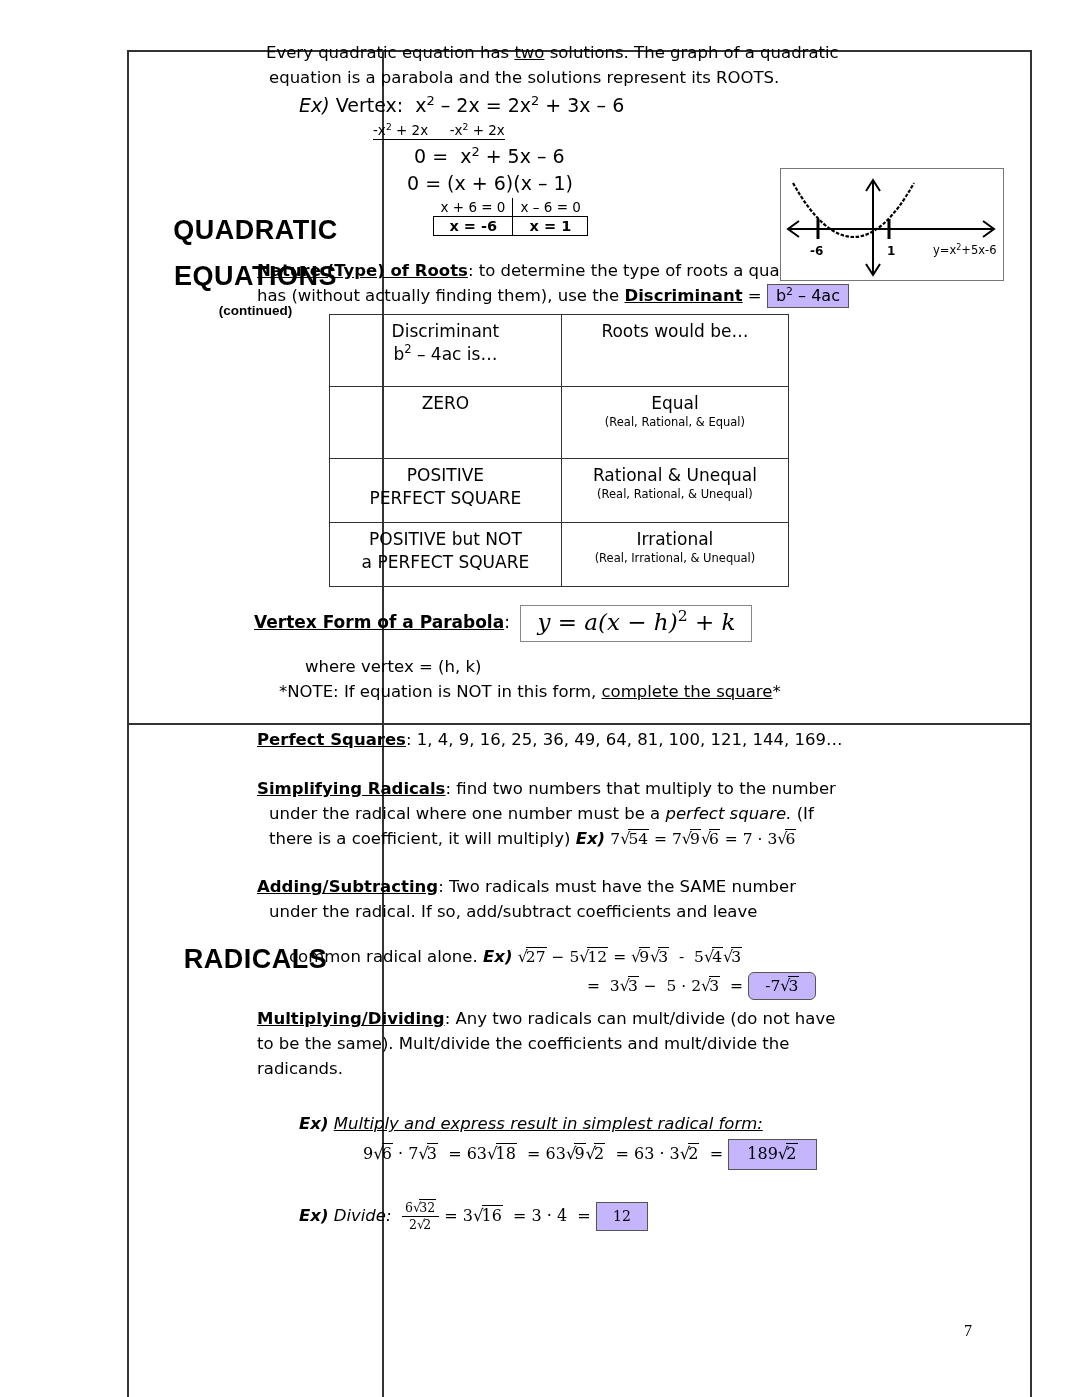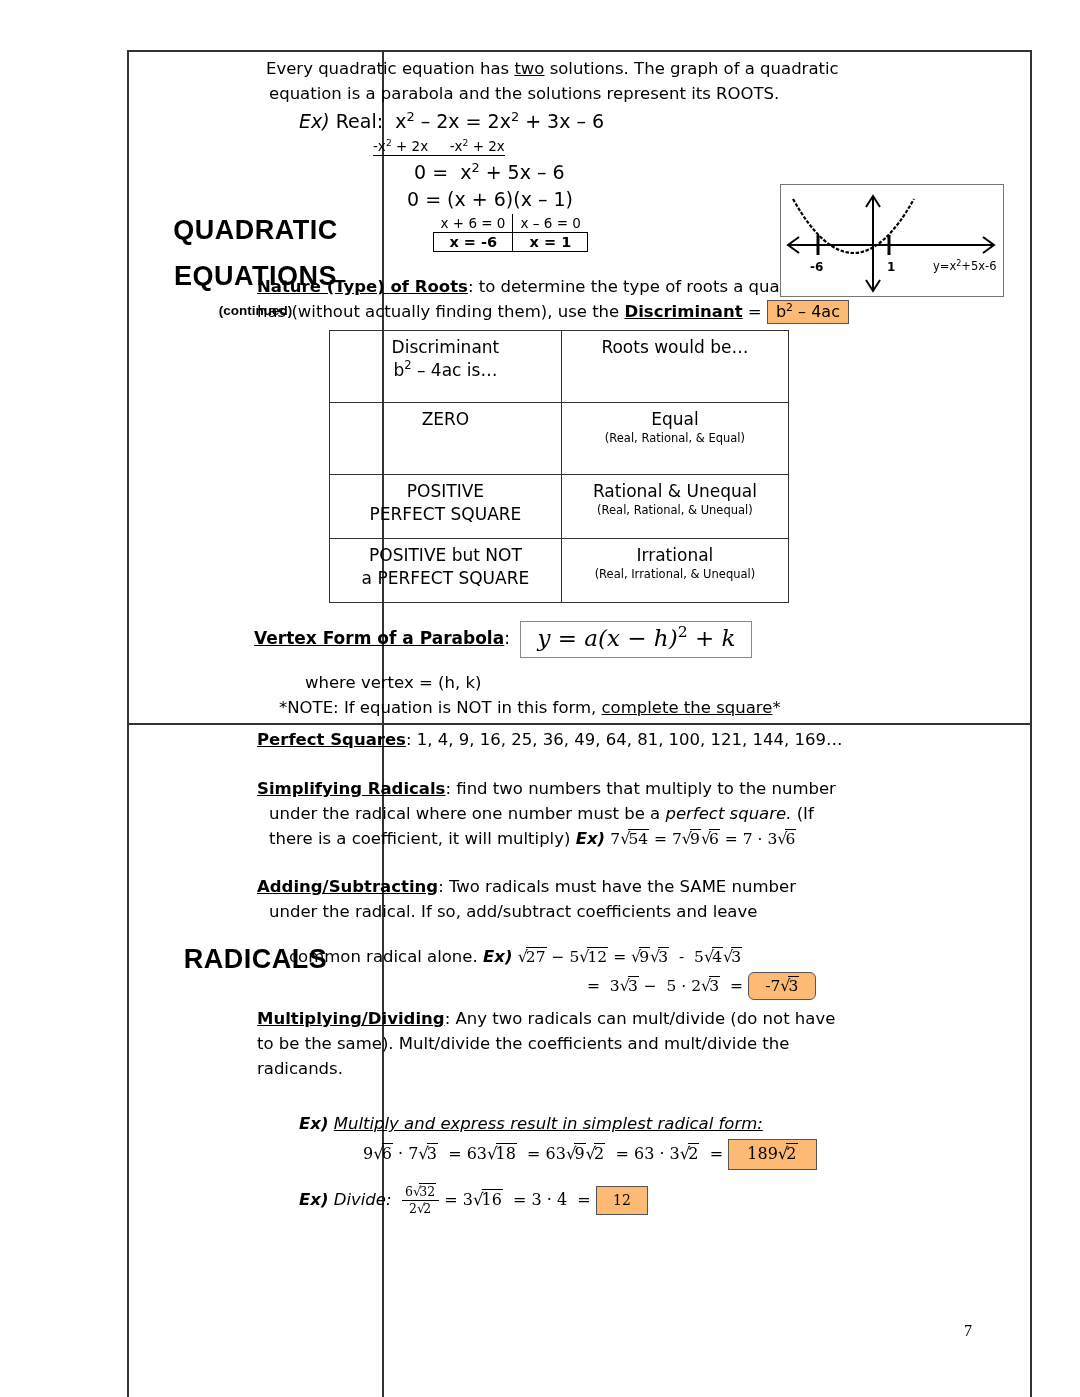--- a/index.html
+++ b/index.html
@@ -98,21 +98,21 @@
     padding: 0 1px 0 0;
     margin-left: -2px;
   }
 
   
   .boxed {
     display: inline-block;
     border: 1.5px solid #555;
     padding: 2px 10px;
     line-height: 1.25;
-    background: #fdba74;
+    background: #c4b5fd;
   }
 
   
   #solve-block { position: relative; margin-top: 2px; }
   .eqline { font-size: 19px; line-height: 27px; white-space: nowrap; }
   #cancelrow {
     font-size: 13.5px;
     border-bottom: 1.6px solid #000;
     display: inline-block;
     padding-bottom: 1px;
@@ -197,31 +197,31 @@
     <span class="big">QUADRATIC</span>
     <span class="big">EQUATIONS</span>
     <span class="small">(continued)</span>
   </div>
 
   <div class="labelcell" id="label-radicals">
     <span class="big">RADICALS</span>
   </div>
 </div>
 
-<div class="content" id="content-quadratic" style="top:56px;">
+<div class="content" id="content-quadratic" style="top:40px;">
 
   <div class="wrapln" style="padding-left:9px;">
     <span>Every quadratic equation has </span><span class="u">two</span><span> solutions.  The graph of a quadratic</span>
   </div>
   <div class="wrapln" style="padding-left:12px;">equation is a parabola and the solutions represent its ROOTS.</div>
 
   <div id="solve-block">
     <div class="eqline" style="padding-left:42px; margin-top:2px;">
       <span class="it">Ex)</span>
-      <span>Real:</span>&nbsp;
+      <span>Vertex:</span>&nbsp;
       <span>x<sup>2</sup> – 2x = 2x<sup>2</sup> + 3x – 6</span>
     </div>
 
     <div style="padding-left:116px; margin-top:1px;">
       <span id="cancelrow">-x<sup>2</sup> + 2x &nbsp;&nbsp;&nbsp; -x<sup>2</sup> + 2x</span>
     </div>
 
     <div class="eqline" style="padding-left:157px; margin-top:3px;">0 =&nbsp; x<sup>2</sup> + 5x – 6</div>
     <div class="eqline" style="padding-left:150px;">0 = (x + 6)(x – 1)</div>
 
@@ -359,21 +359,21 @@
 
   <div class="wrapln it" style="padding-left:42px; margin-top:30px; white-space:nowrap;">
     <span class="b">Ex)</span>
     <span class="u">Multiply and express result in simplest radical form:</span>
   </div>
   <div class="wrapln" style="padding-left:106px; margin-top:3px; white-space:nowrap;">
     <span class="serif" style="font-size:16px;">9<span class="rad"><span class="rt">√</span><span class="radicand">6</span></span> · 7<span class="rad"><span class="rt">√</span><span class="radicand">3</span></span>&nbsp; = 63<span class="rad"><span class="rt">√</span><span class="radicand">18</span></span> &nbsp;= 63<span class="rad"><span class="rt">√</span><span class="radicand">9</span></span><span class="rad"><span class="rt">√</span><span class="radicand">2</span></span>&nbsp; = 63 · 3<span class="rad"><span class="rt">√</span><span class="radicand">2</span></span>&nbsp; =</span>
     <span class="boxed serif" style="font-size:16px; padding:4px 18px;">189<span class="rad"><span class="rt">√</span><span class="radicand">2</span></span></span>
   </div>
 
-  <div class="wrapln" style="padding-left:42px; margin-top:14px; white-space:nowrap;">
+  <div class="wrapln" style="padding-left:42px; margin-top:30px; white-space:nowrap;">
     <span class="it b">Ex)</span>
     <span class="it">Divide:</span>&nbsp;
     <span class="frac">
       <span class="num">6<span class="rad"><span class="rt">√</span><span class="radicand">32</span></span></span>
       <span class="den">2<span class="rad"><span class="rt">√</span><span class="radicand">2</span></span></span>
     </span>
     <span class="serif" style="font-size:16px;">= 3<span class="rad"><span class="rt">√</span><span class="radicand">16</span></span> &nbsp;= 3 · 4 &nbsp;=</span>
     <span class="boxed" style="font-size:14px; padding:5px 16px; font-family:'DejaVu Serif',serif;">12</span>
   </div>
 </div>

